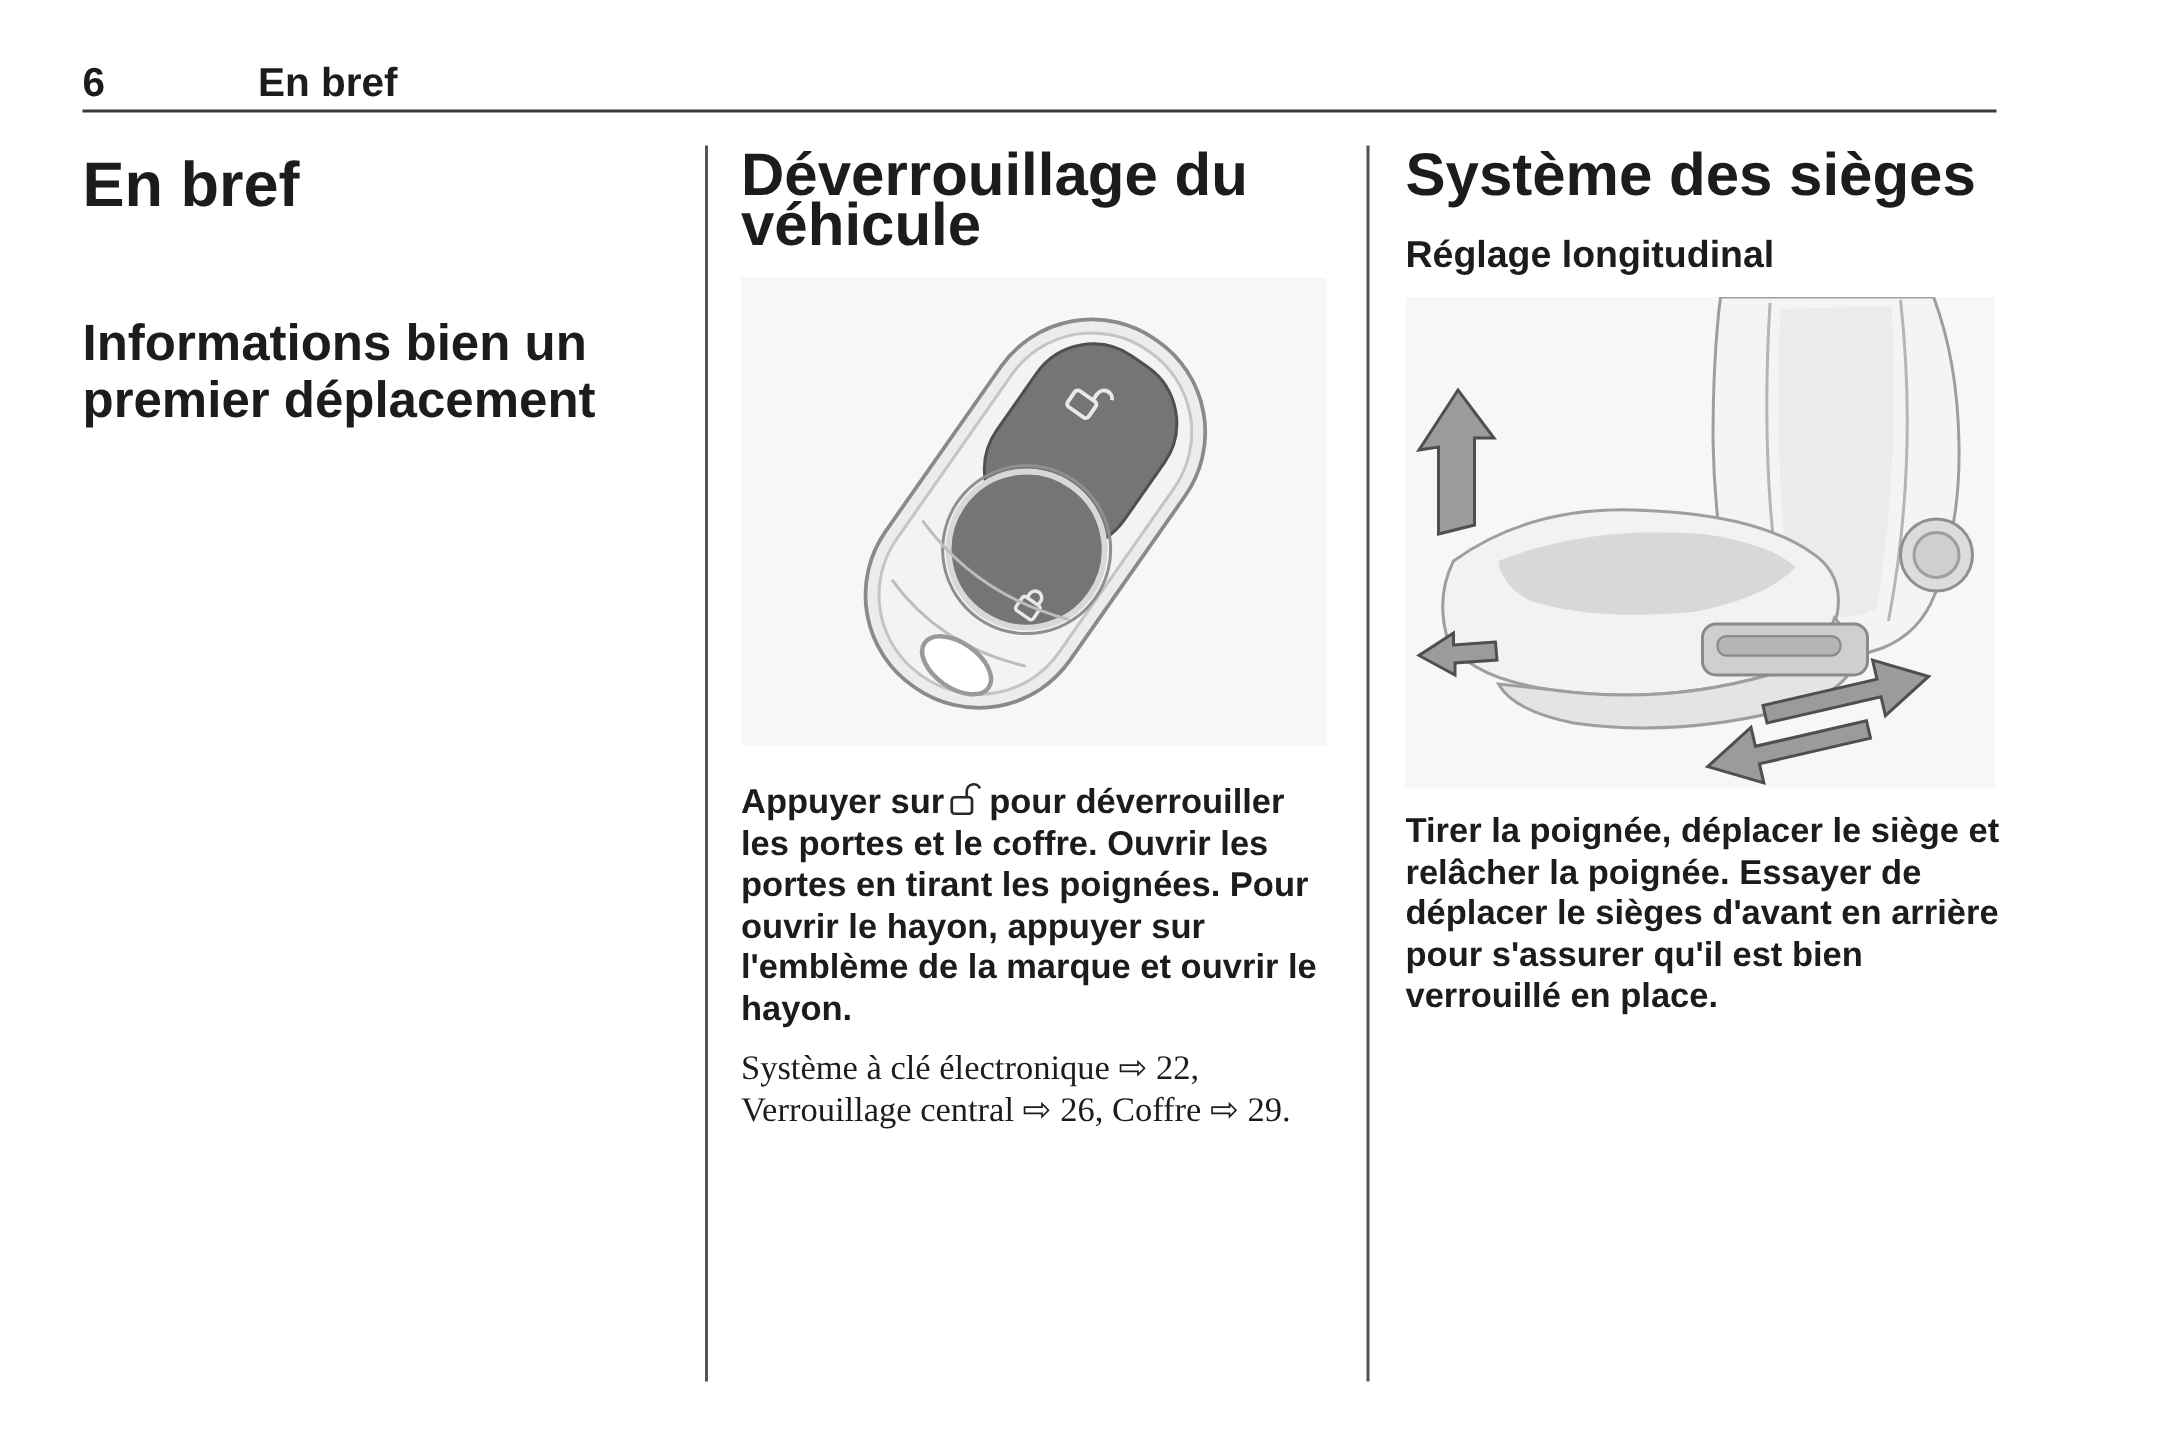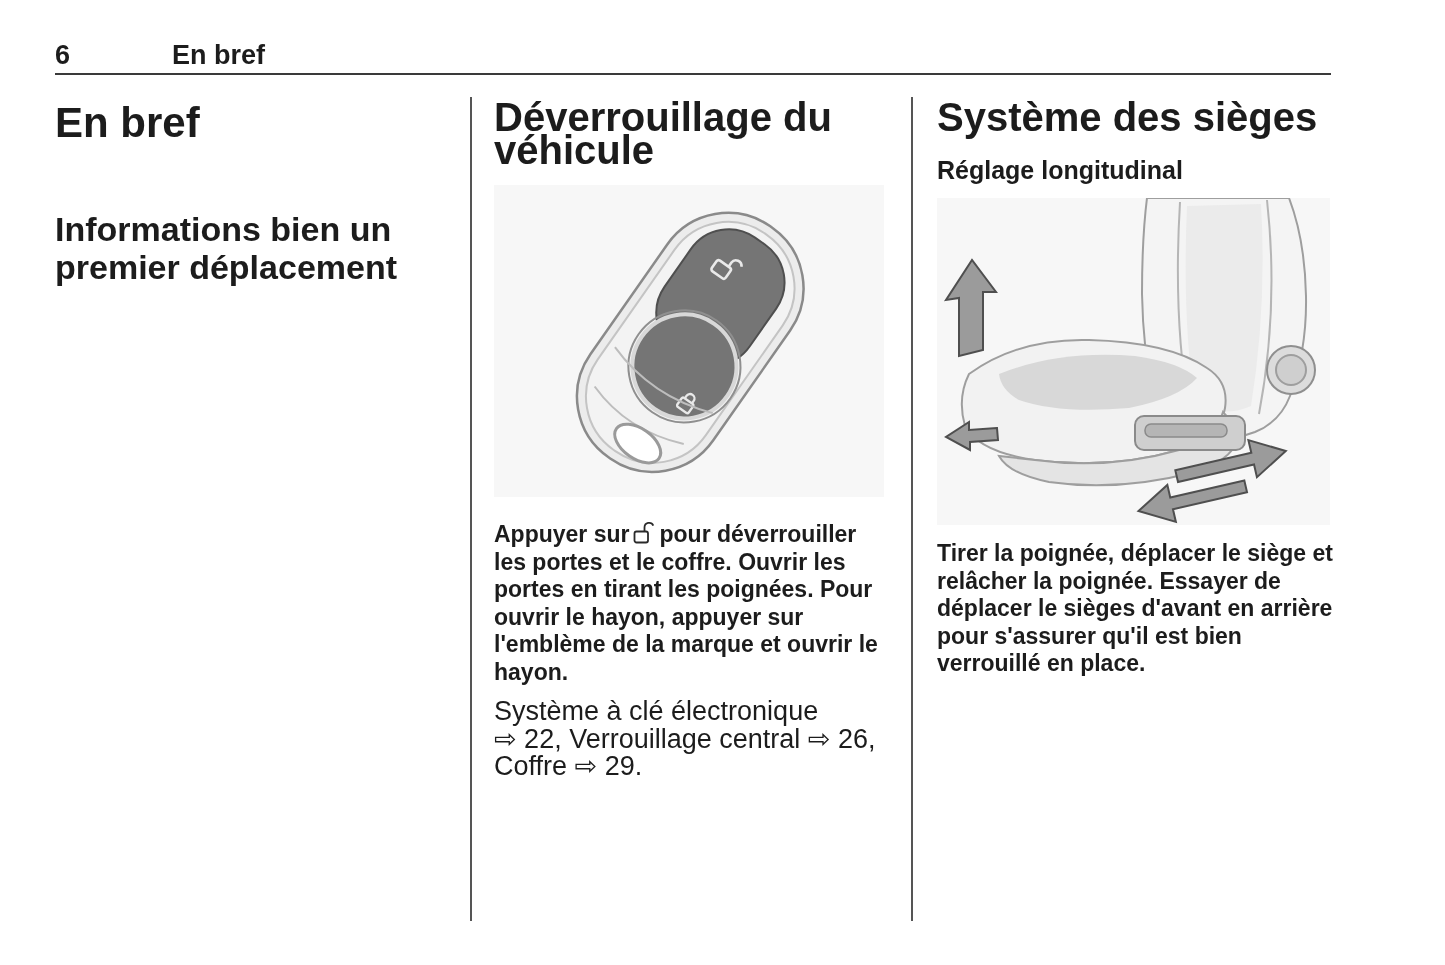--- a/index.html
+++ b/index.html
@@ -24,21 +24,21 @@
 
   .section-heading { font-size:40px; font-weight:bold; line-height:33px; }
   .sub-heading { font-size:25px; font-weight:bold; line-height:28px; margin-top:22px; }
 
   .figure { background:#f7f7f7; margin-top:18px; }
   .figure-key { width:390px; height:312px; }
   .figure-seat { width:393px; height:327px; margin-top:14px; }
 
   .body-text { font-size:23px; line-height:27.5px; margin-top:23px; width:398px;font-weight:bold; }
   .col-3 .body-text { width:404px; margin-top:15px; }
-  .refs-text { font-size:27px; line-height:27.5px; margin-top:12px; width:398px; }
+  .refs-text { font-size:23px; line-height:27.5px; margin-top:12px; width:398px;font-family:Liberation Serif, serif; }
   .col-3 .refs-text { width:404px; }
 
   .inline-lock-icon { display:inline-block; vertical-align:-4px; margin:0 4px; }
 </style>
 </head>
 <body>
 
 <div class="page">
 
   <span class="page-number">6</span>

